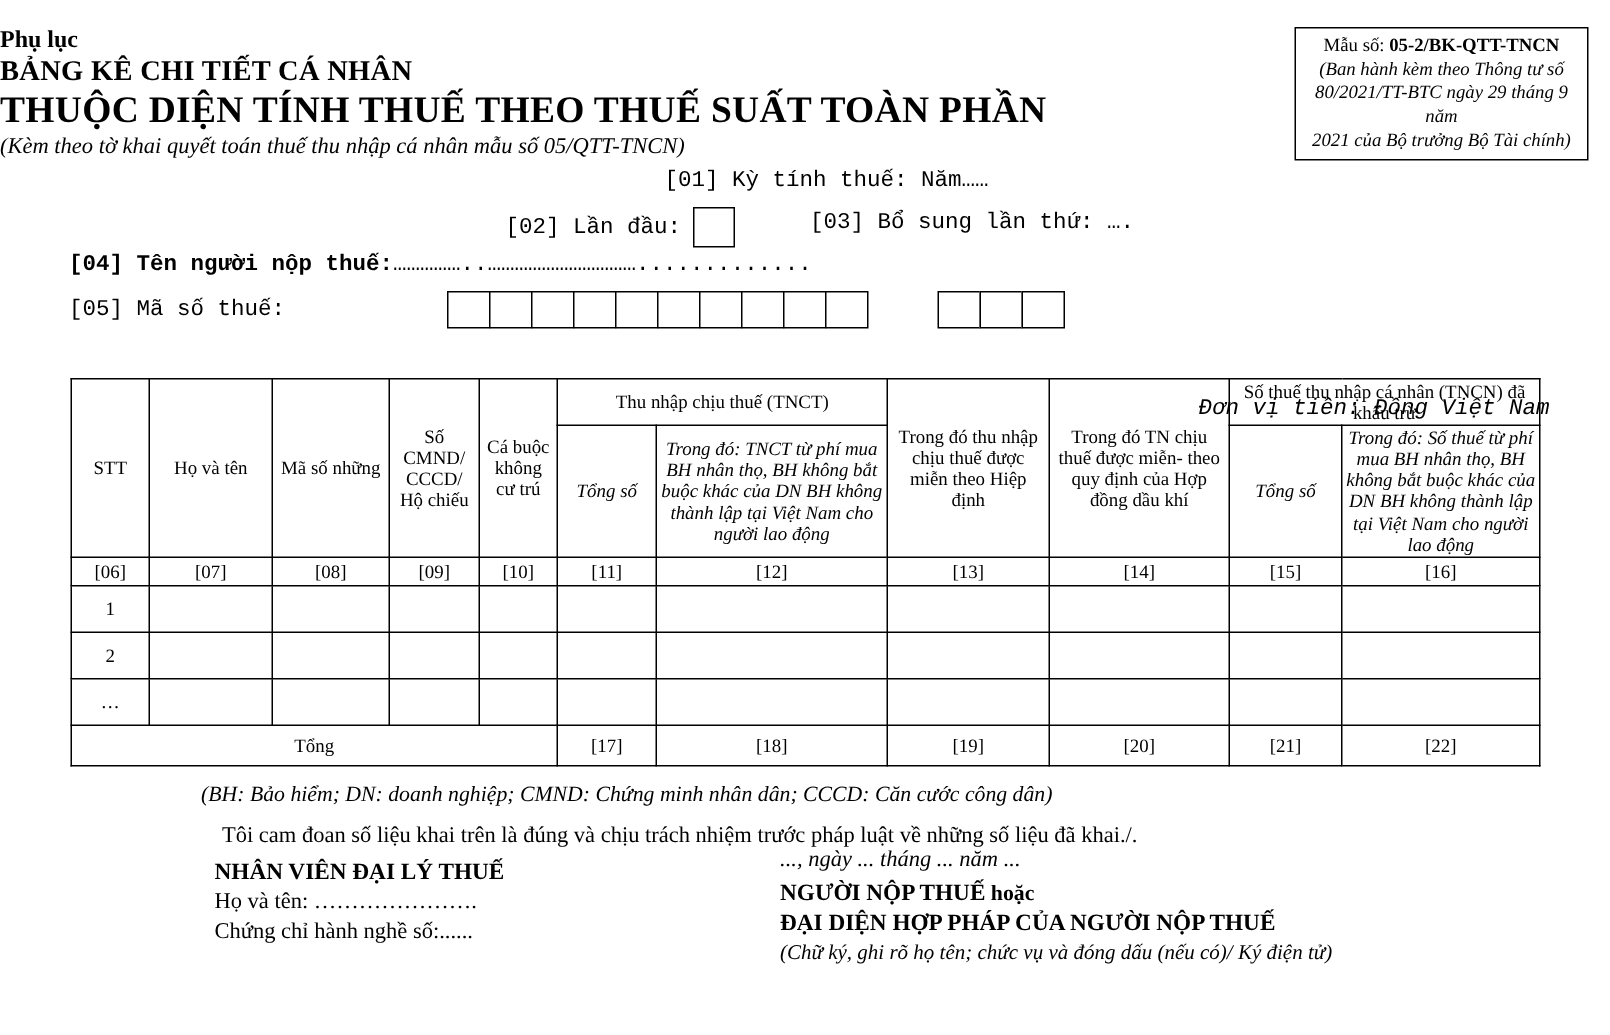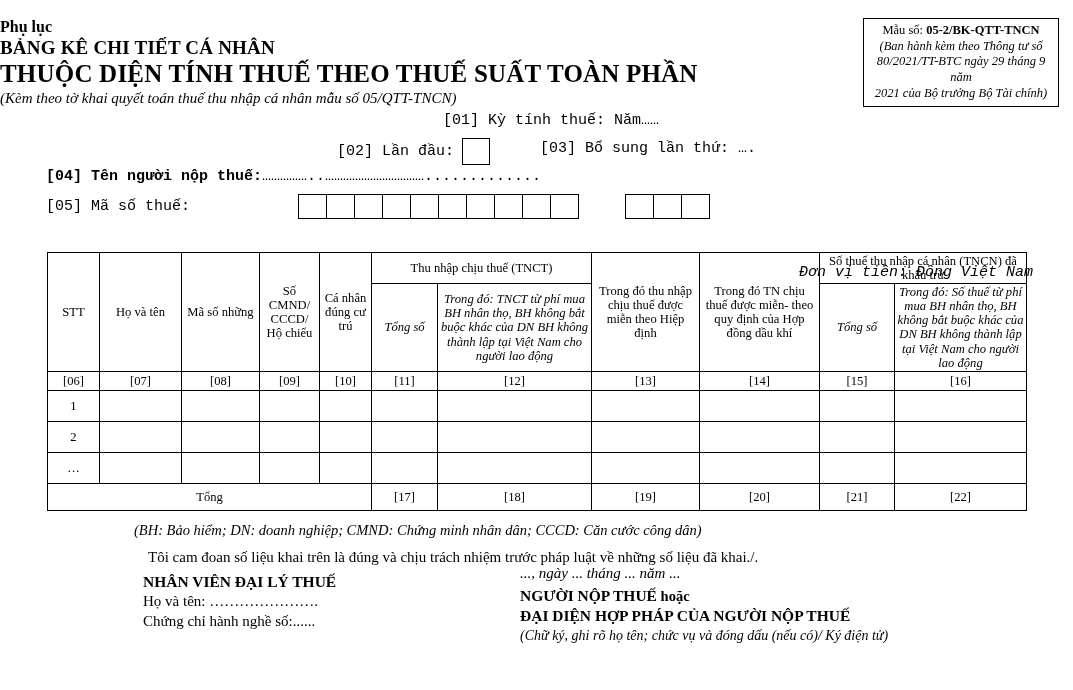--- a/index.html
+++ b/index.html
@@ -324,21 +324,21 @@
         <col style="width:120px">
       <col style="width:75px">
         <col style="width:132px">
     </colgroup>
     <thead>
       <tr>
         <th class="hb" rowspan="2">STT</th>
         <th class="hb" rowspan="2">Họ và tên</th>
         <th class="hb" rowspan="2">Mã số những</th>
         <th class="hb" rowspan="2">Số CMND/ CCCD/ Hộ chiếu</th>
-        <th class="hb" rowspan="2">Cá nhân đúng cư trú</th>
+        <th class="hb" rowspan="2">Cá buộc không cư trú</th>
         <th class="grp" colspan="2">Thu nhập chịu thuế (TNCT)</th>
         <th class="hb" rowspan="2">Trong đó thu nhập chịu thuế được miễn theo Hiệp định</th>
         <th class="hb" rowspan="2">Trong đó TN chịu thuế được miễn- theo quy định của Hợp đồng dầu khí</th>
         <th class="grp" colspan="2">Số thuế thu nhập cá nhân (TNCN) đã khấu trừ</th>
       </tr>
       <tr>
         <th class="hn">Tổng số</th>
         <th class="hn">Trong đó: TNCT từ phí mua BH nhân thọ, BH không bắt buộc khác của DN BH không thành lập tại Việt Nam cho người lao động</th>
         <th class="hn">Tổng số</th>
         <th class="hn">Trong đó: Số thuế từ phí mua BH nhân thọ, BH không bắt buộc khác của DN BH không thành lập tại Việt Nam cho người lao động</th>

